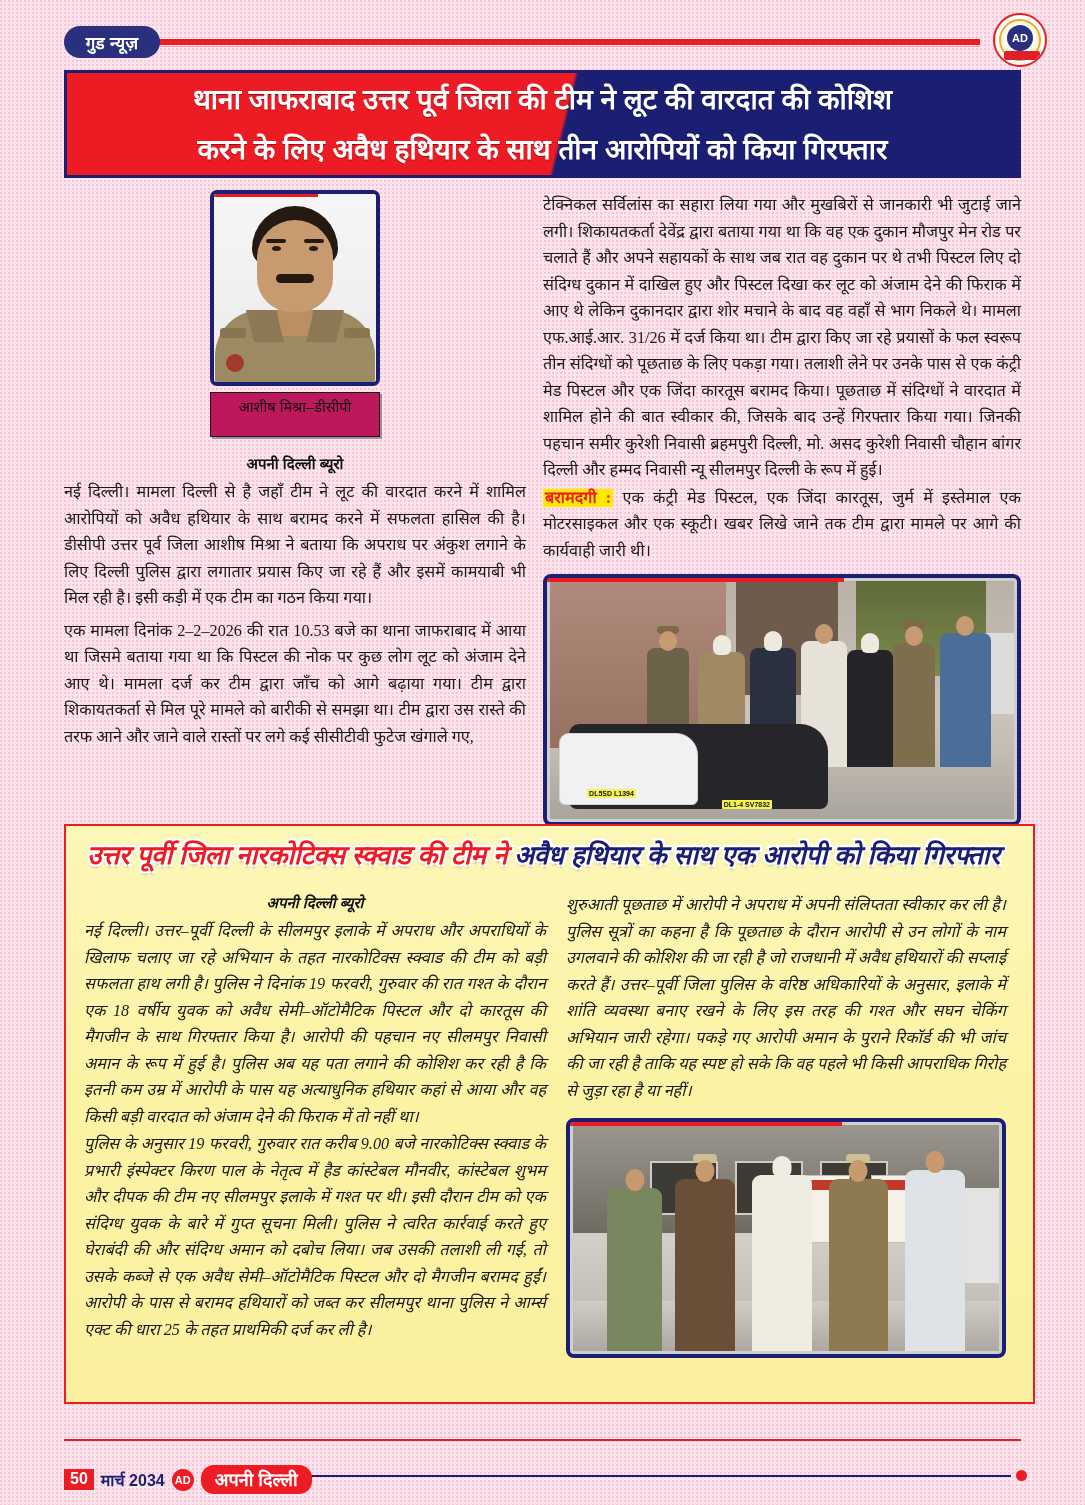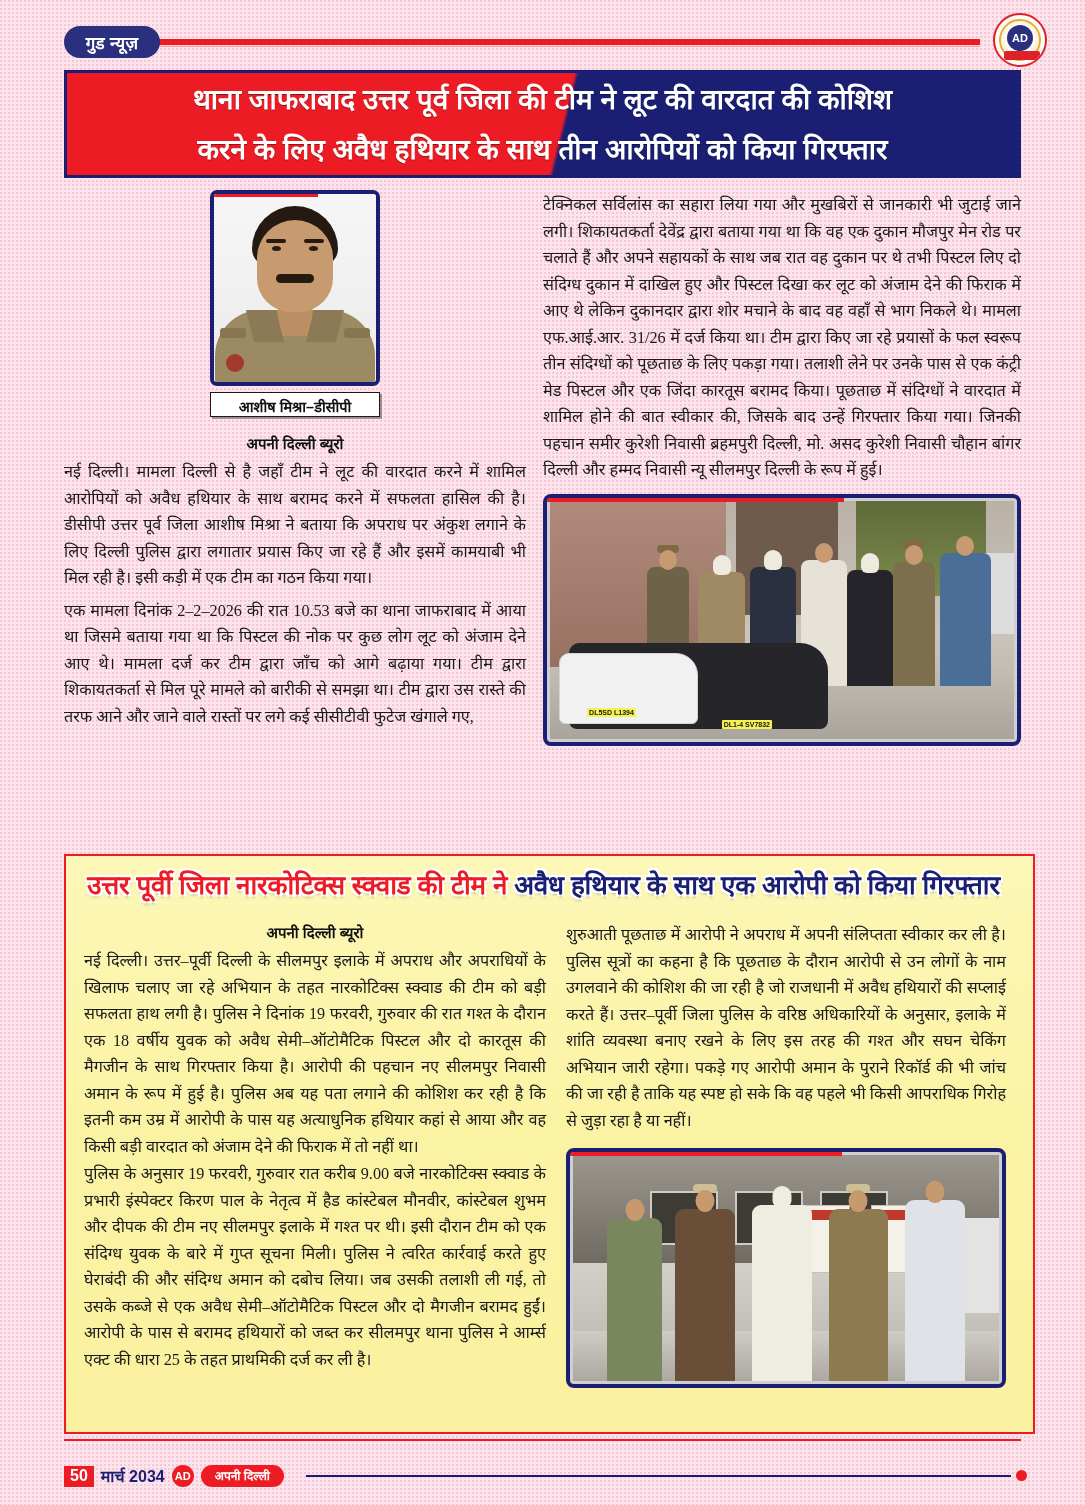--- a/index.html
+++ b/index.html
@@ -214,28 +214,28 @@
   }
   .ph-epaul {
     position: absolute; bottom: 44px;
     width: 26px; height: 10px; background: #87764f; border-radius: 3px;
   }
   .ph-epaul.l { left: 6px; }
   .ph-epaul.r { right: 6px; }
 
   .caption {
     margin-top: 6px;
-    background: #ffffff;
+    background: #be185d;
     border: 1.6px solid #1a1a1a;
     text-align: center;
     color: #111111;
     font-family: "Liberation Sans", sans-serif;
-    font-weight: bold;
+    font-weight: normal;
     font-size: 14.5px;
-    padding: 3px 2px 0 2px;
+    padding: 3px 2px 20px 2px;
     box-shadow: 2px 2px 0 rgba(0,0,0,0.35);
   }
 
   .byline {
     text-align: center;
     font-family: "Liberation Sans", sans-serif;
     font-weight: bold;
     font-size: 15px;
     color: #111111;
     margin-top: 16px;
@@ -313,24 +313,25 @@
   .s2-ground { position: absolute; left: 0; bottom: 0; width: 100%; height: 22%; background: linear-gradient(180deg,#cfccc5,#aca8a1); }
   .s2-person { position: absolute; bottom: 0; border-radius: 9px 9px 0 0; }
   .s2-head { position: absolute; top: -19px; left: 50%; transform: translateX(-50%); width: 19px; height: 22px; border-radius: 50%; background: #c6996f; }
   .s2-head.mask { background: #f0ece2; border-radius: 10px 10px 8px 8px; }
   .s2-cap { position: absolute; top: -25px; left: 50%; transform: translateX(-50%); width: 24px; height: 9px; border-radius: 4px; background: #cbbf93; }
   .s2-van { position: absolute; right: 0; top: 28%; width: 10%; height: 42%; background: #e3e3e3; border-left: 2px solid #a5a5a5; }
 
   
   .a2-panel {
     position: absolute;
-    left: 64px; top: 854px;
+    left: 64px; top: 824px;
     width: 971px; height: 580px;
     background: linear-gradient(180deg, #fdf7b8 0%, #fbf3a4 45%, #faf0a0 100%);
     border: 2.5px solid #ed1c24;
+    font-style: italic;
   }
   .a2-headline {
     position: absolute;
     left: 8px; top: 12px;
     width: 939px;
     text-align: center;
     font-family: "Liberation Sans", sans-serif;
     font-weight: bold;
     font-size: 26px;
     line-height: 34px;
@@ -378,21 +379,21 @@
   }
   .footer-logo {
     width: 22px; height: 22px; border-radius: 50%;
     background: #ed1c24; color: #ffffff;
     font-family: "Liberation Sans", sans-serif; font-size: 11px; font-weight: bold;
     display: flex; align-items: center; justify-content: center;
   }
   .footer-pill {
     background: #ed1c24; color: #ffffff; border-radius: 13px;
     font-family: "Liberation Sans", sans-serif; font-weight: bold;
-    font-size: 12px; padding: 2px 14px 3px 14px;
+    font-size: 18px; padding: 2px 14px 3px 14px;
   }
   .footer-line {
     position: absolute; left: 306px; top: 42px;
     width: 705px; height: 2px; background: #1b1f74;
   }
   .footer-dot {
     position: absolute; right: 58px; top: 37px;
     width: 11px; height: 11px; border-radius: 50%; background: #ed1c24;
   }
 </style>
@@ -451,20 +452,21 @@
 
 
   <div class="body-text">
     <p>एक मामला दिनांक 2–2–2026 की रात 10.53 बजे का थाना जाफराबाद में आया था जिसमे बताया गया था कि पिस्टल की नोक पर कुछ लोग लूट को अंजाम देने आए थे। मामला दर्ज कर टीम द्वारा जाँच को आगे बढ़ाया गया। टीम द्वारा शिकायतकर्ता से मिल पूरे मामले को बारीकी से समझा था। टीम द्वारा उस रास्ते की तरफ  आने और जाने वाले रास्तों पर लगे कई सीसीटीवी फुटेज खंगाले गए,</p>
   </div>
 </div>
 
 <div class="a1-right">
   <div class="body-text">
     <p>टेक्निकल सर्विलांस का सहारा लिया गया और मुखबिरों से जानकारी भी जुटाई जाने लगी। शिकायतकर्ता देवेंद्र द्वारा बताया गया था कि वह एक दुकान मौजपुर मेन रोड पर चलाते हैं और अपने सहायकों के साथ जब रात वह दुकान पर थे तभी पिस्टल लिए दो संदिग्ध दुकान में दाखिल हुए और पिस्टल दिखा कर लूट को अंजाम देने की फिराक में आए थे लेकिन दुकानदार द्वारा शोर मचाने के बाद वह वहाँ से भाग निकले थे। मामला एफ.आई.आर. 31/26 में दर्ज किया था। टीम द्वारा किए जा रहे प्रयासों के फल स्वरूप तीन संदिग्धों को पूछताछ के लिए पकड़ा गया। तलाशी लेने पर उनके पास से एक कंट्री मेड पिस्टल और एक जिंदा कारतूस बरामद किया। पूछताछ में संदिग्धों ने वारदात में शामिल होने की बात स्वीकार की, जिसके बाद उन्हें गिरफ्तार किया गया। जिनकी पहचान समीर कुरेशी निवासी ब्रहमपुरी दिल्ली, मो. असद कुरेशी निवासी चौहान बांगर दिल्ली और हम्मद निवासी न्यू सीलमपुर दिल्ली के रूप में हुई।</p>
+    <p><span class="recovery-label">बरामदगी :</span><span> एक कंट्री मेड पिस्टल, एक जिंदा कारतूस, जुर्म में इस्तेमाल एक मोटरसाइकल और एक स्कूटी। खबर लिखे जाने तक टीम द्वारा मामले पर आगे की कार्यवाही जारी थी।</span></p>
   </div>
 
   <div class="photo-frame" style="margin-top:10px; width:478px; height:252px;">
     <div class="photo-inner">
       <div class="scene1">
         <div class="s1-wall"></div>
         <div class="s1-door"></div>
         <div class="s1-tree"></div>
         <div class="s1-van"></div>
         <div class="s1-ground"></div>

